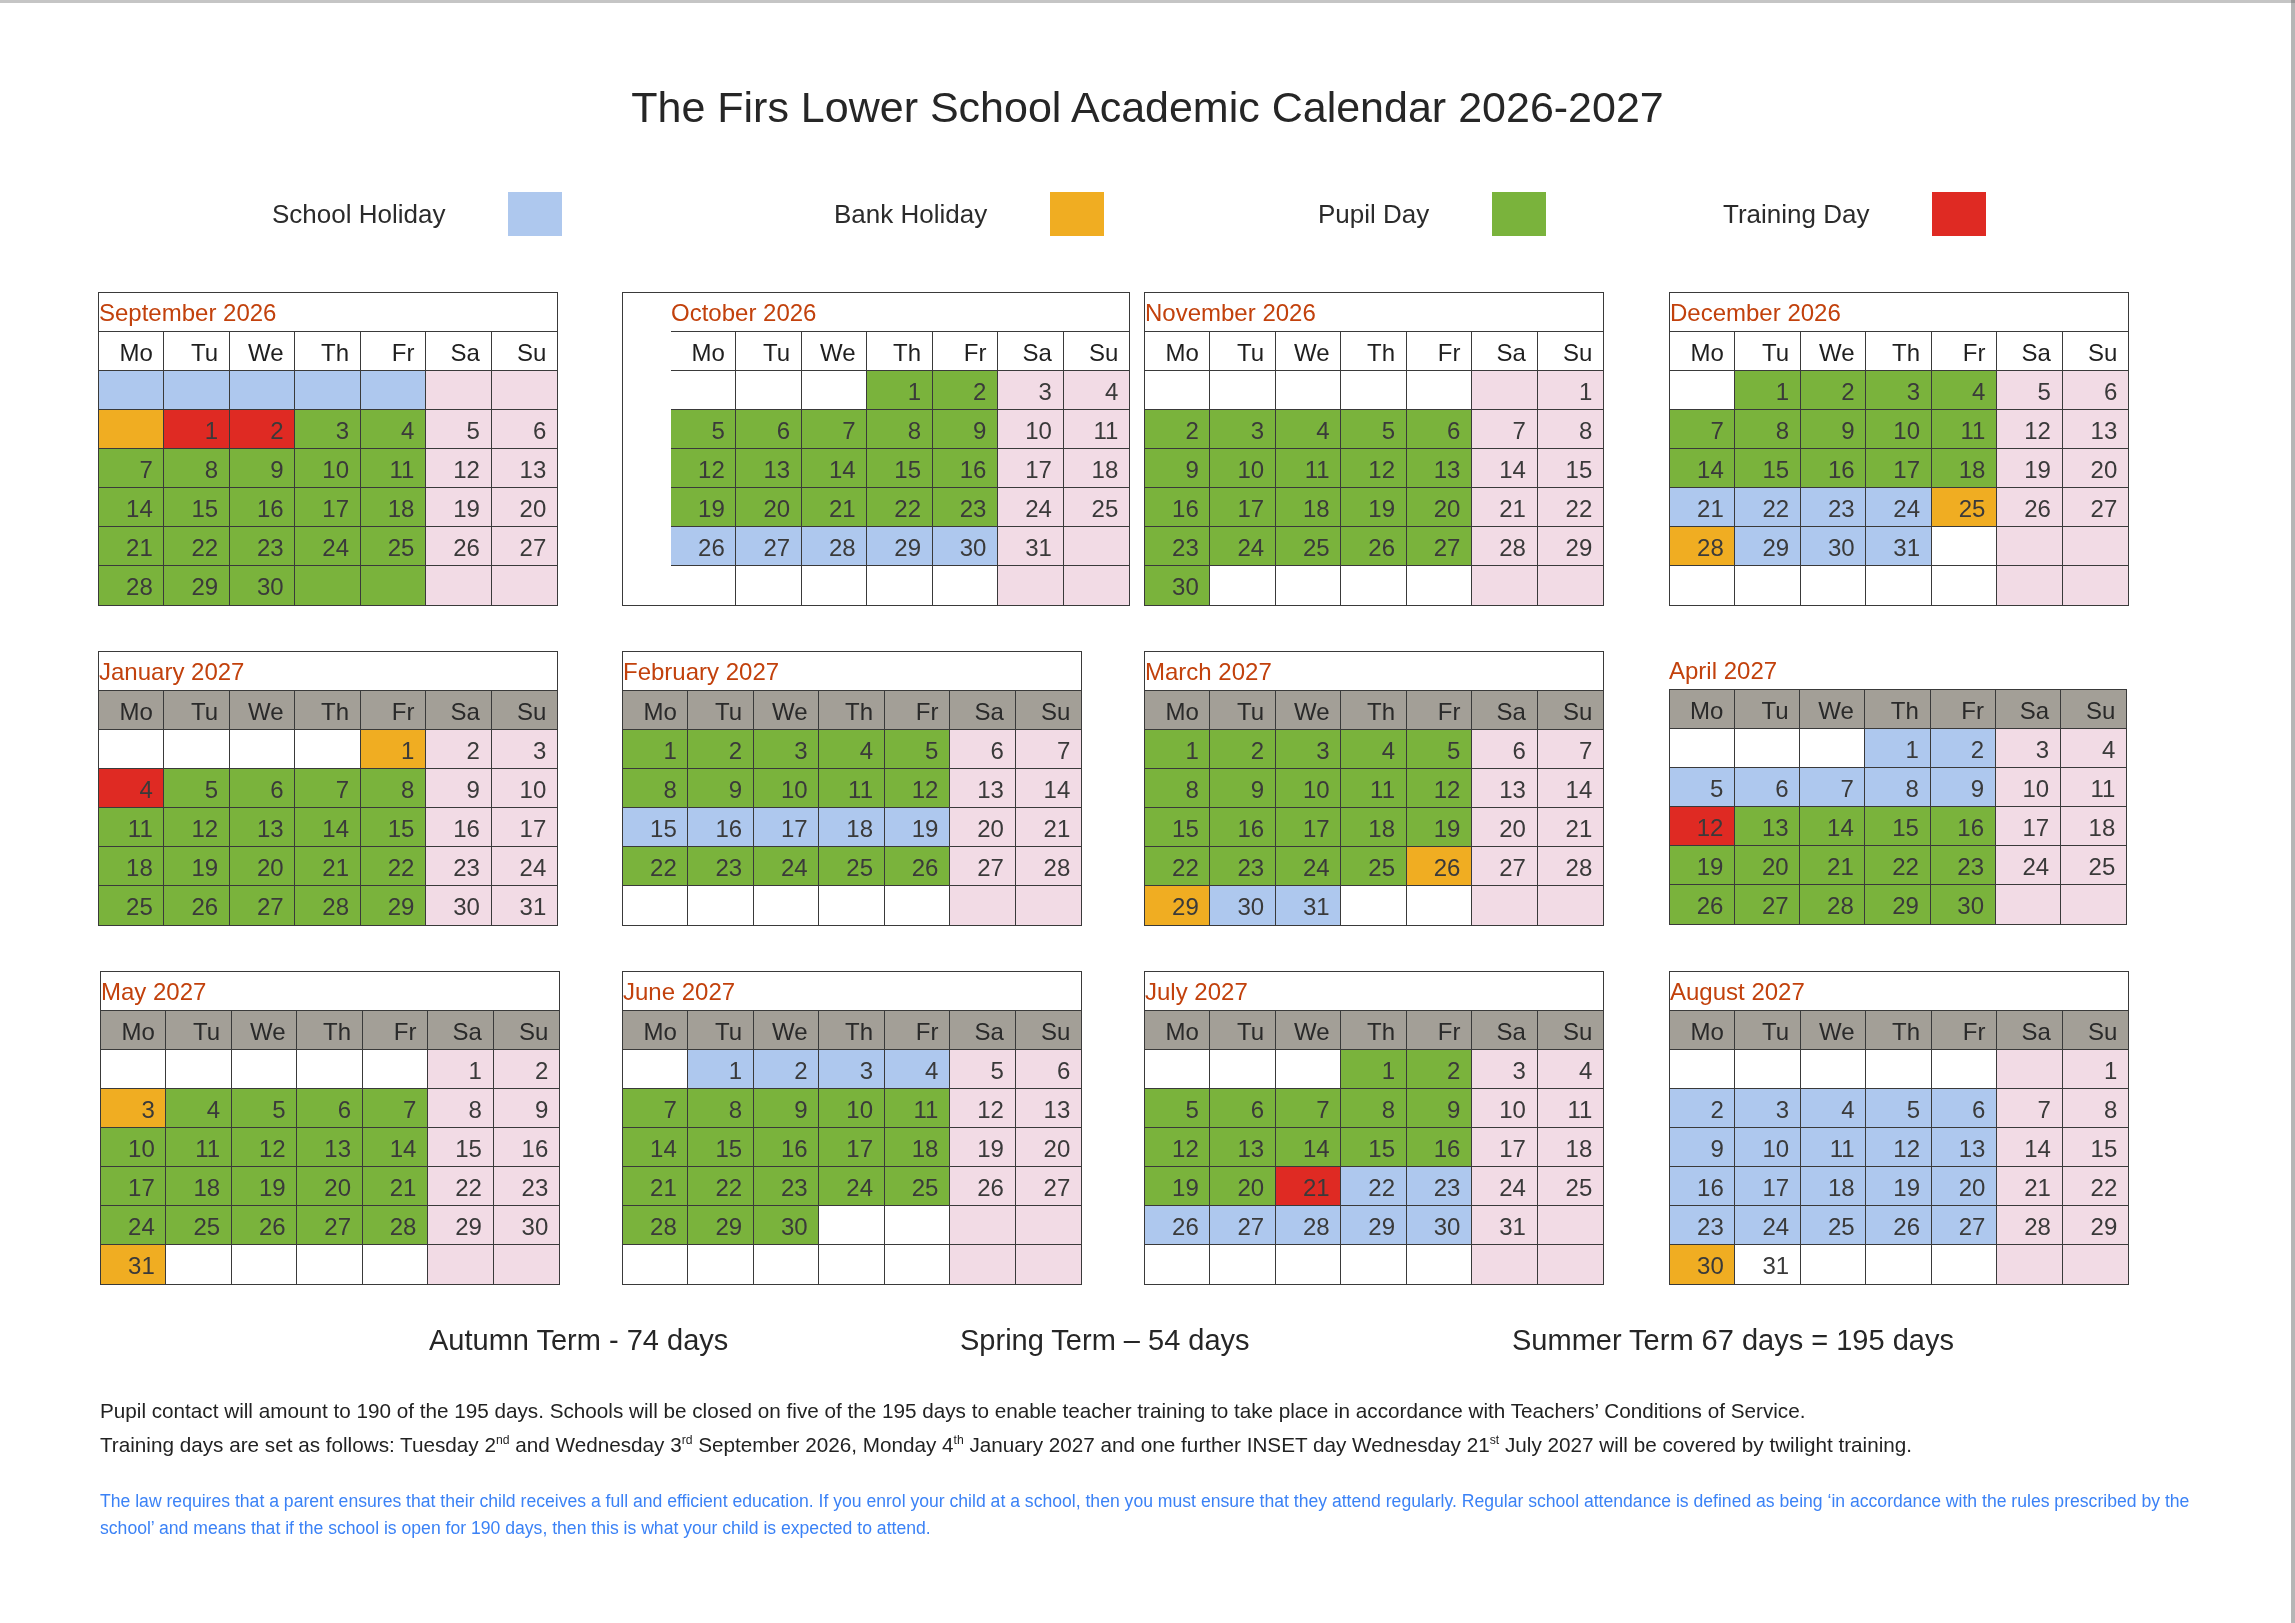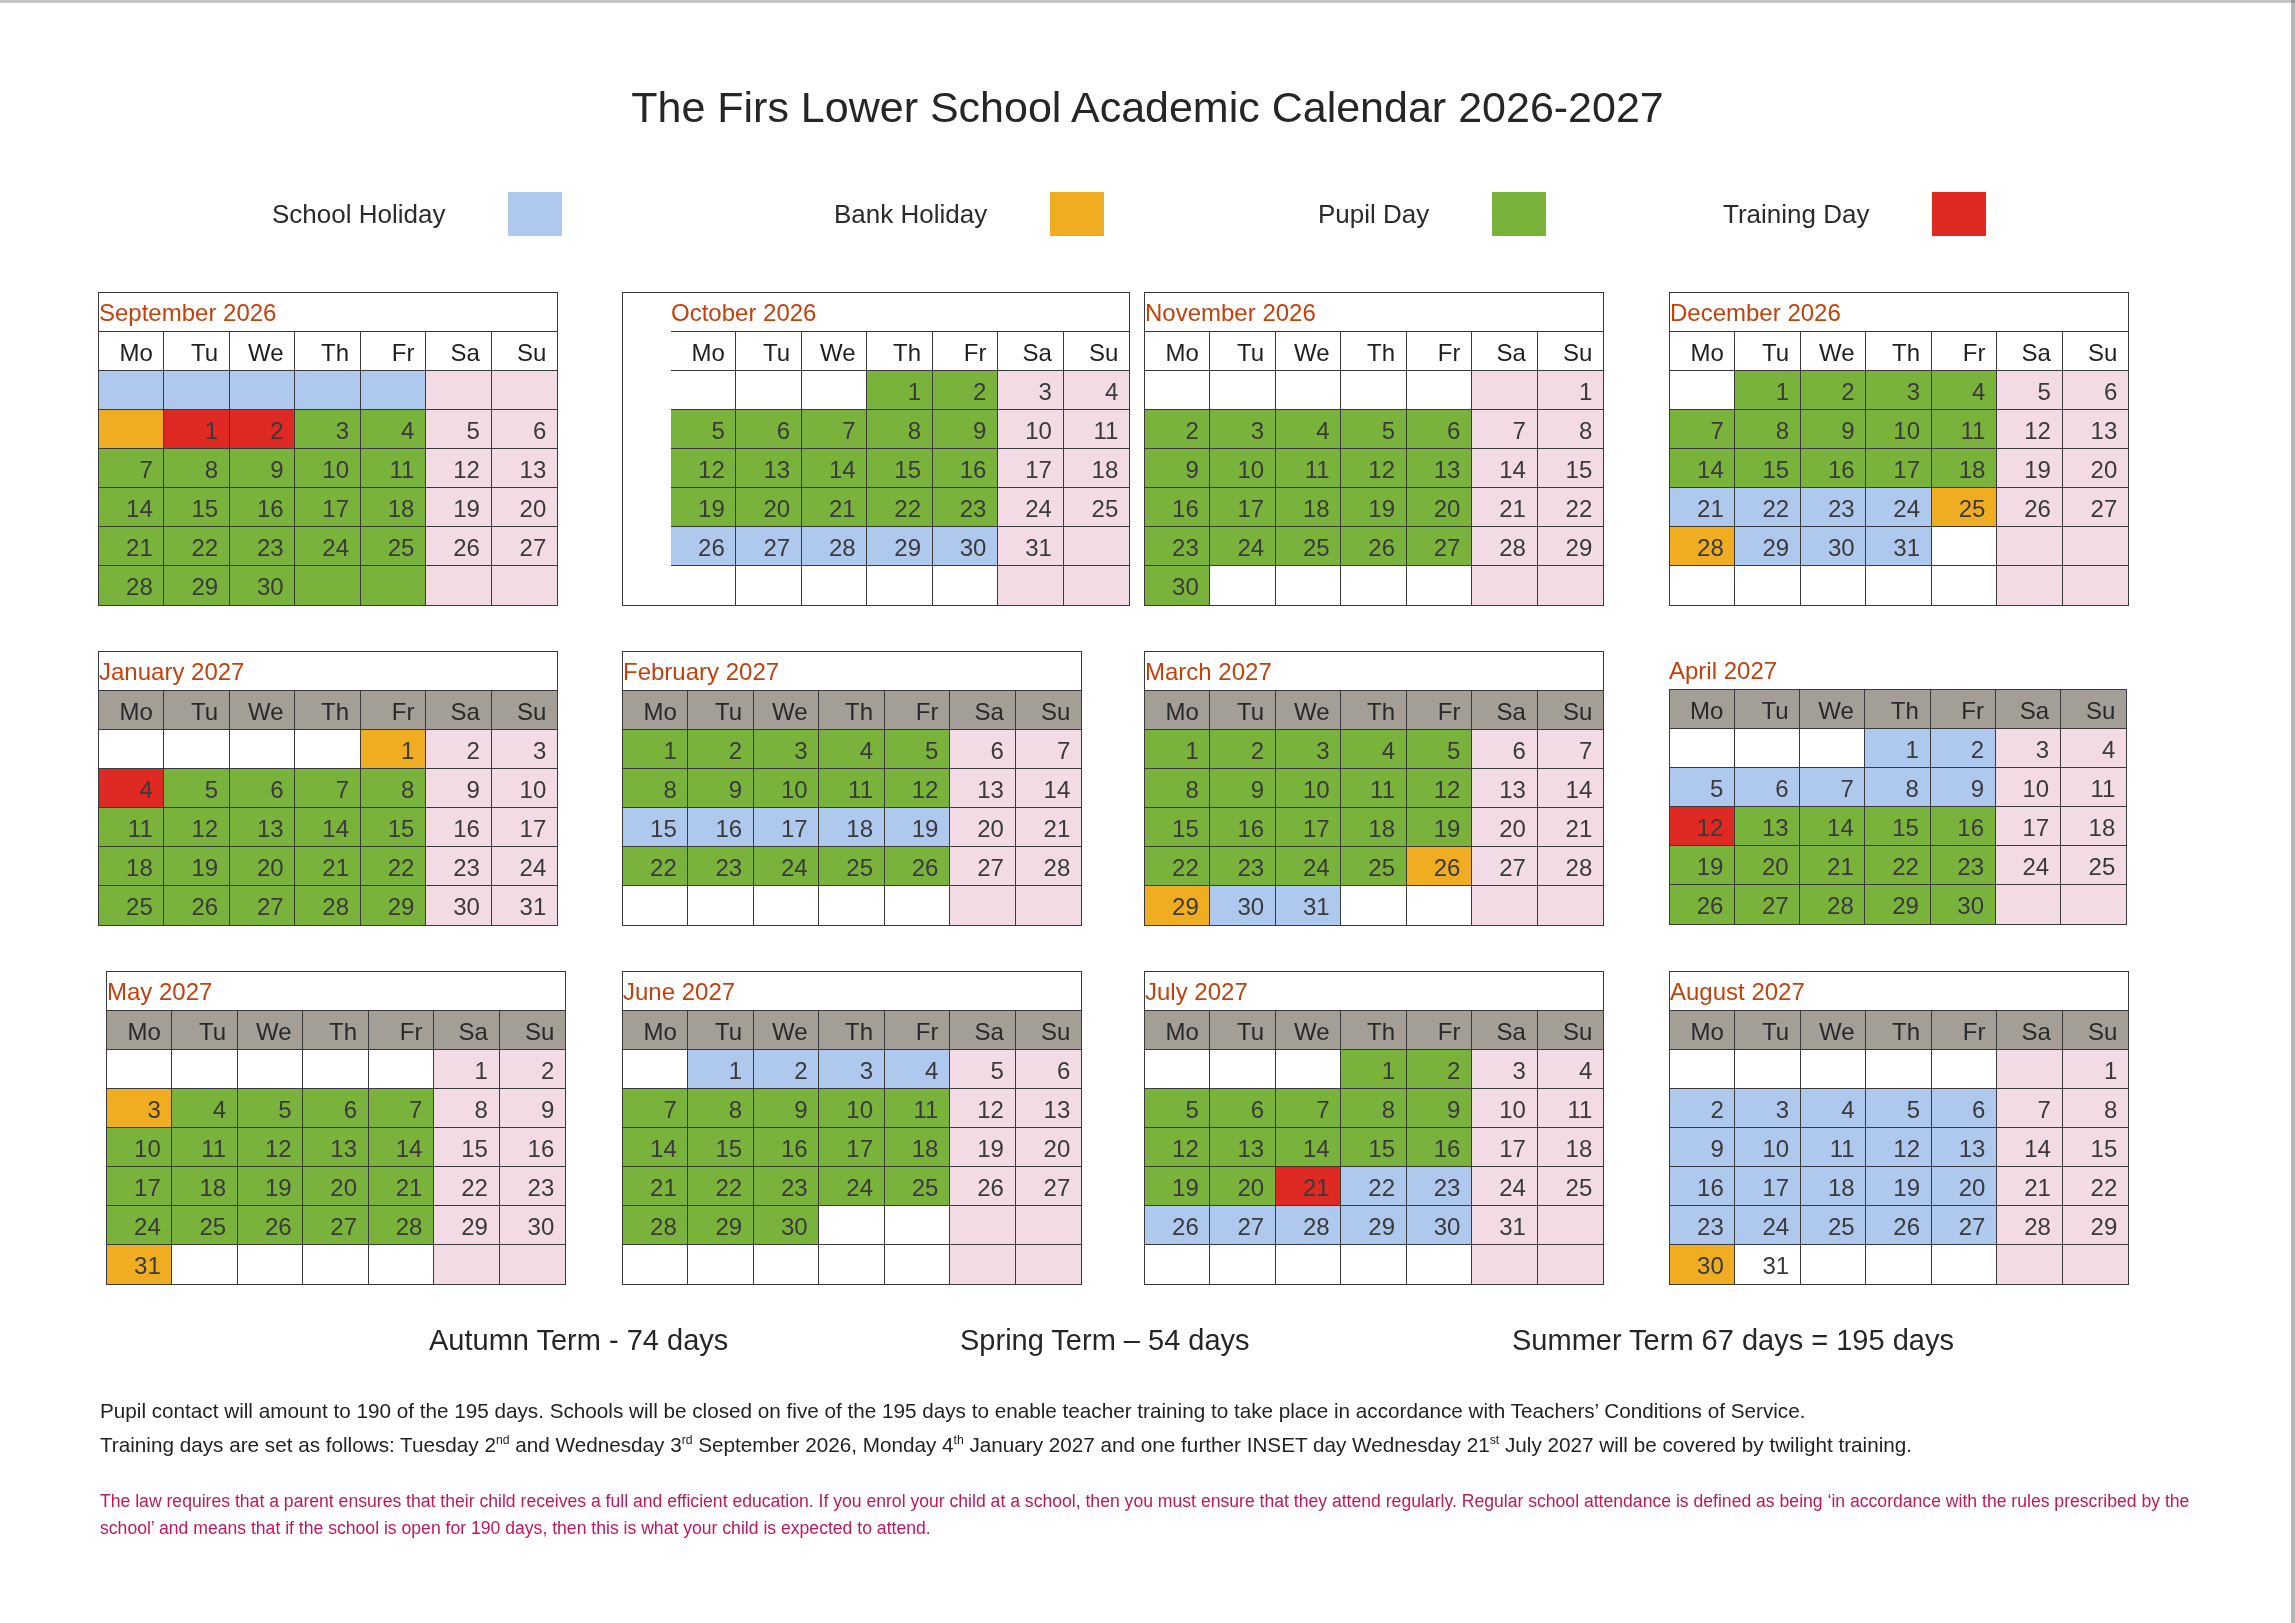--- a/index.html
+++ b/index.html
@@ -25,21 +25,21 @@
   .grey-hdr .hdr { background:#a39f97; color:#2a2a2a; }
   .c-w { background:#ffffff; }
   .c-p { background:#7ab33c; }
   .c-s { background:#aec8ee; }
   .c-b { background:#f0ad22; }
   .c-t { background:#df2a23; }
   .c-k { background:#f2dbe5; }
   .terms { position:absolute; top:1324px; font-size:29px; color:#262626; }
   .note { position:absolute; left:100px; font-size:20.7px; color:#222; line-height:31px; }
   .note sup { font-size:12.2px; }
-  .law { position:absolute; left:100px; top:1488px; width:2105px; font-size:17.6px; line-height:27px; color:#be185d; }
+  .law { position:absolute; left:100px; top:1488px; width:2105px; font-size:17.6px; line-height:27px; color:#3b82f6; }
   .edge { position:absolute; left:0; top:0; width:2295px; height:3.1px; background:#8b8b8b; opacity:.5; }
   .edge-r { position:absolute; right:0; top:0; width:3.8px; height:1623px; background:#6d6d6d; opacity:.5; }
 </style>
 </head>
 <body>
 
 <div class="edge"></div>
 <div class="edge-r"></div>
 
 <div class="title">The Firs Lower School Academic Calendar 2026-2027</div>
@@ -459,21 +459,21 @@
         <div class="cell c-k">25</div>
         <div class="cell c-p lastrow">26</div>
         <div class="cell c-p lastrow">27</div>
         <div class="cell c-p lastrow">28</div>
         <div class="cell c-p lastrow">29</div>
         <div class="cell c-p lastrow">30</div>
         <div class="cell c-k lastrow"></div>
         <div class="cell c-k lastrow"></div>
       </div>
     </div>
-    <div class="month grey-hdr" style="left: 106px; top: 971px;">
+    <div class="month grey-hdr" style="left: 100px; top: 971px;">
       <div class="m-title">May 2027</div>
       <div class="grid">
         <div class="cell hdr">Mo</div>
         <div class="cell hdr">Tu</div>
         <div class="cell hdr">We</div>
         <div class="cell hdr">Th</div>
         <div class="cell hdr">Fr</div>
         <div class="cell hdr">Sa</div>
         <div class="cell hdr">Su</div>
         <div class="cell c-w"></div>

